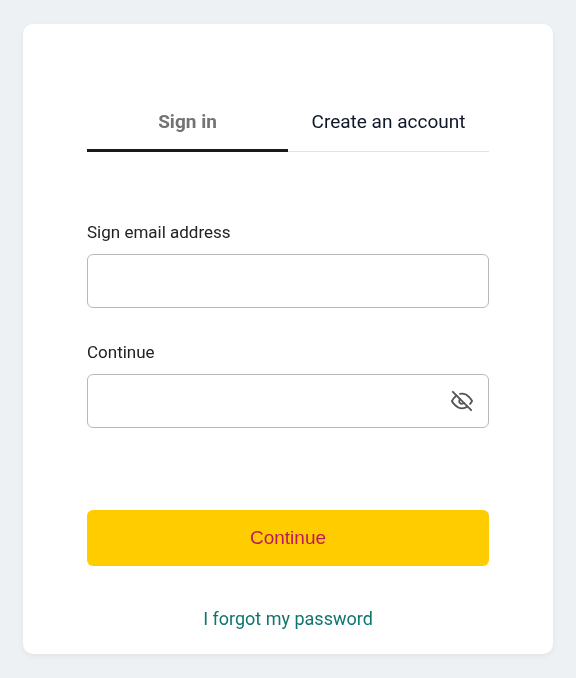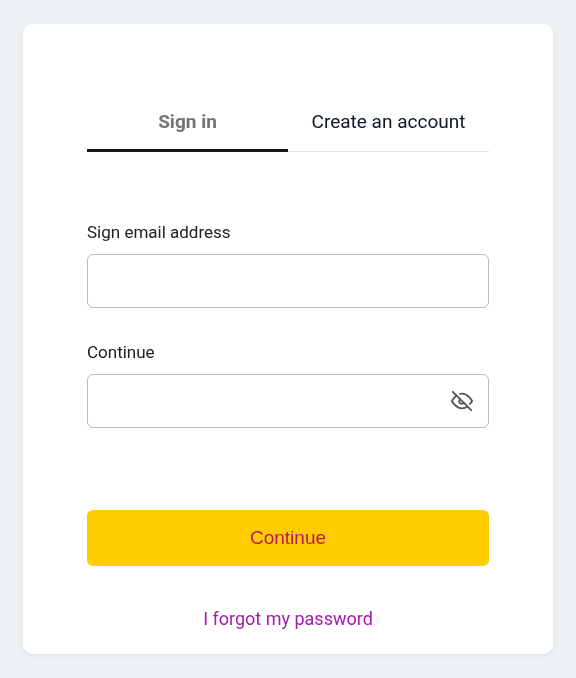--- a/index.html
+++ b/index.html
@@ -98,21 +98,21 @@
       font-size: 19px;
       color: #be185d;
       cursor: pointer;
       margin-top: 48px;
       font-weight: 400;
     }
     .forgot-link {
       display: block;
       text-align: center;
       margin-top: 42px;
-      color: #a21caf;
+      color: #0f766e;
       font-size: 18px;
       text-decoration: none;
       cursor: pointer;
     }
   </style>
 </head>
 <body>
 
 <div class="card">
 

